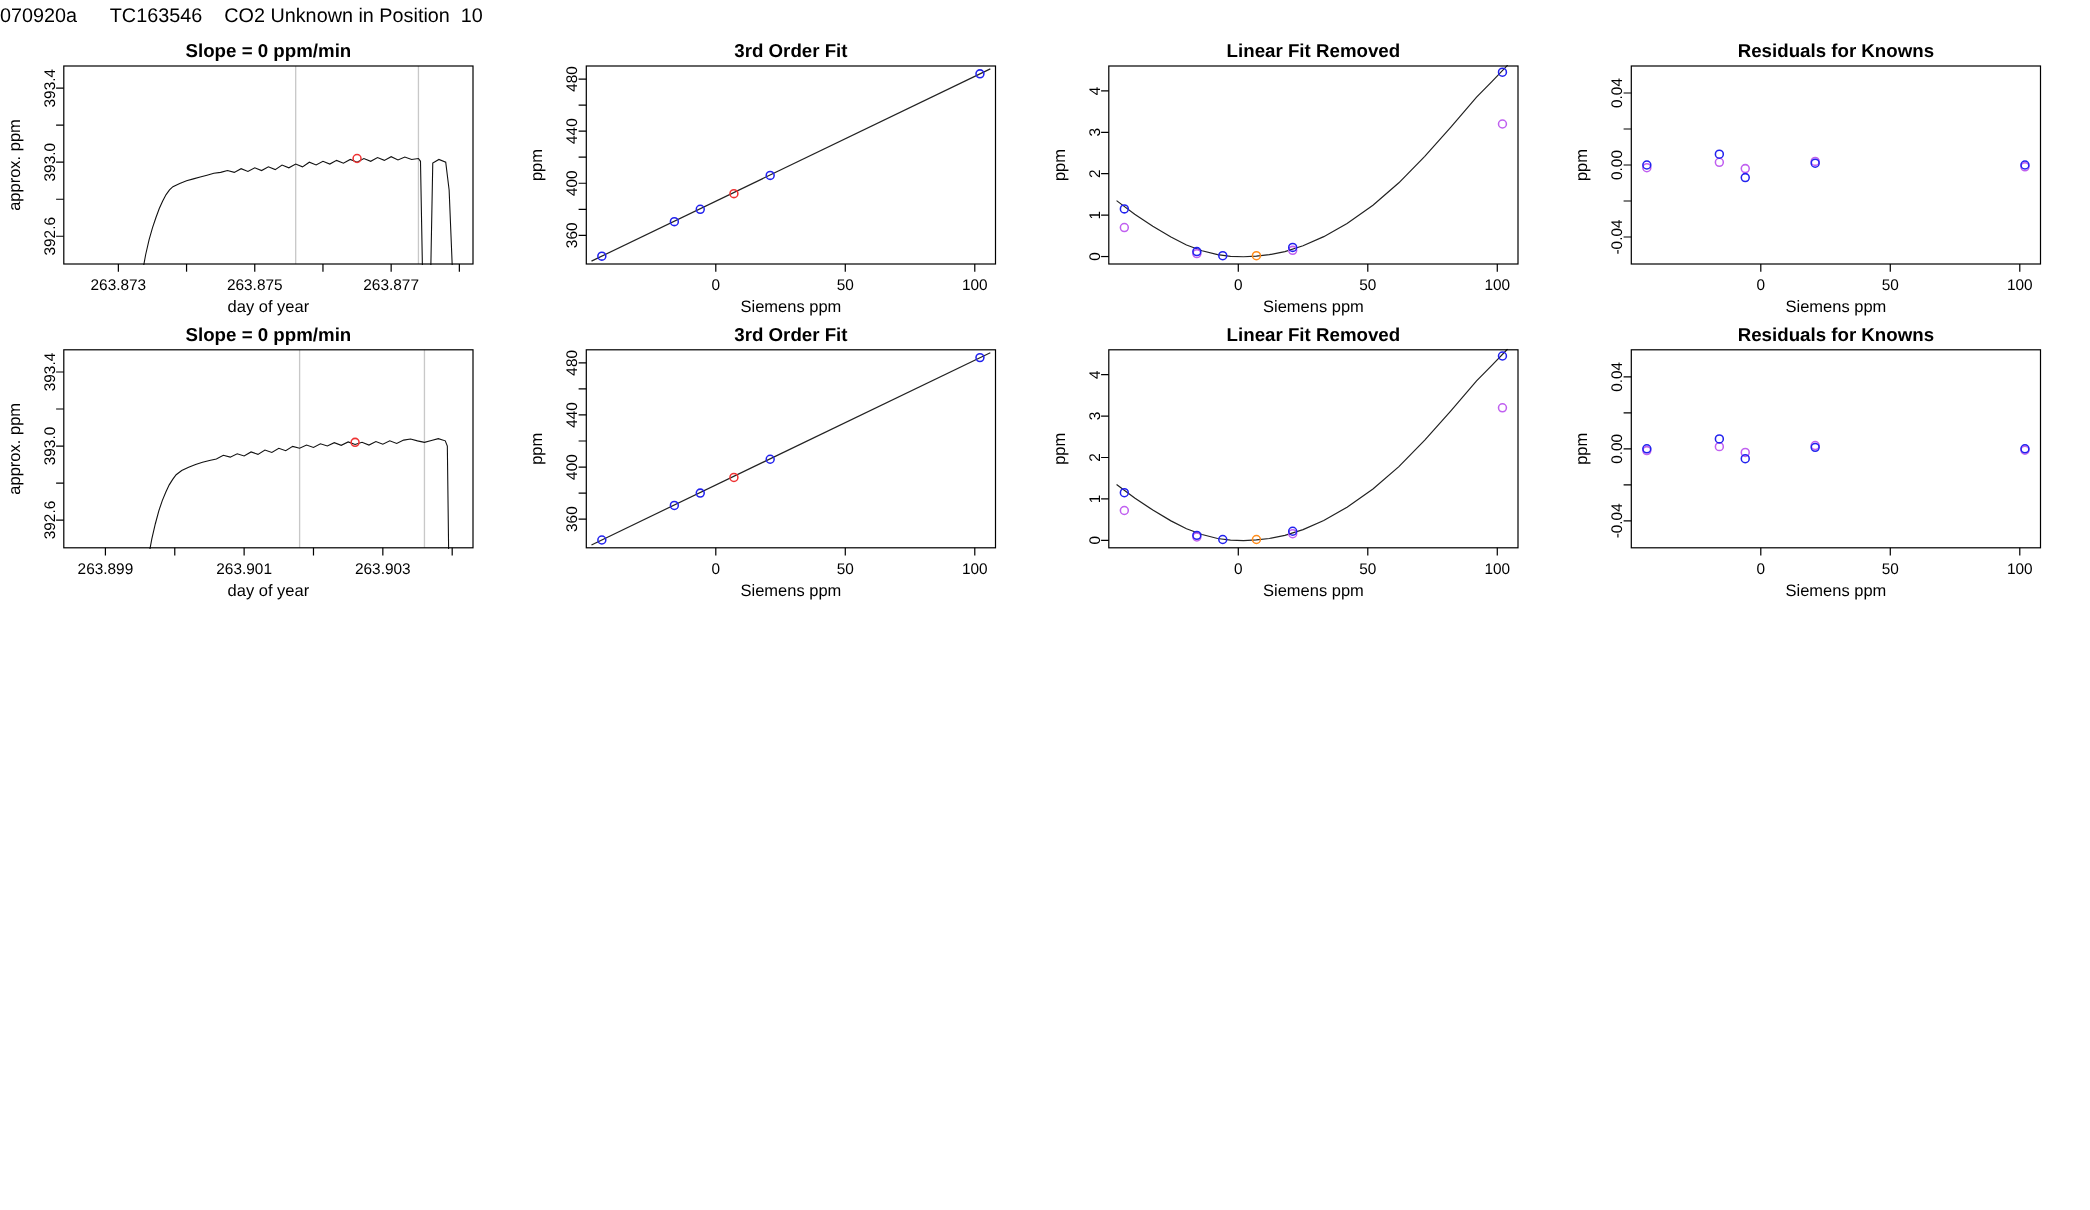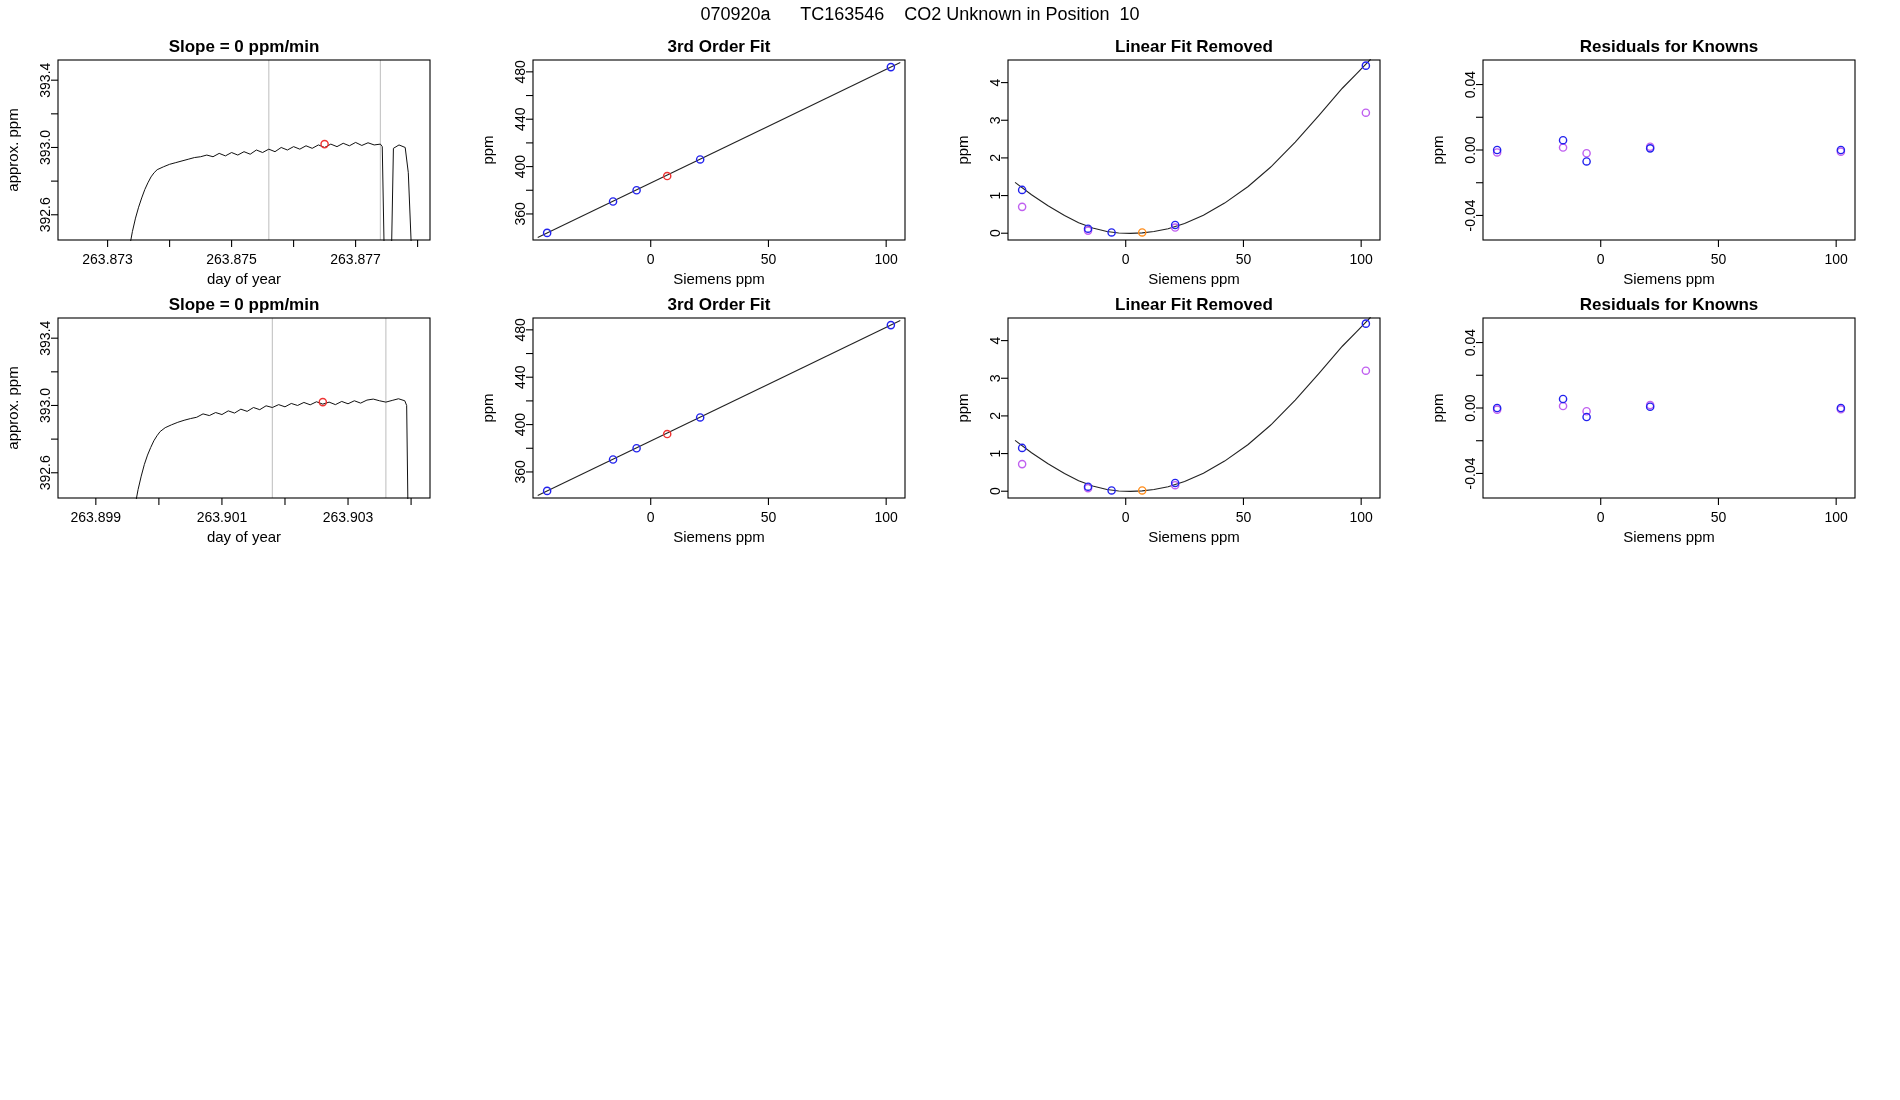--- a/index.html
+++ b/index.html
@@ -1,18 +1,18 @@
 <!DOCTYPE html>
 <html><head>
 <meta charset="utf-8">
 <style>
   html,body{margin:0;padding:0;background:#ffffff;}
   .figure{position:relative;width:1900px;height:1100px;background:#ffffff;overflow:hidden;
           font-family:"Liberation Sans", sans-serif;}
-  .main-title{position:absolute;top:4px;left:0;width:1840px;text-align:center;
+  .main-title{position:absolute;top:4px;left:0;width:1840px;
               font-size:18px;color:#000;white-space:pre;}
   .chart-svg{position:absolute;}
   .chart-svg text{font-family:"Liberation Sans", sans-serif;fill:#000;}
   .tick-label{font-size:14px;}
   .axis-label{font-size:15px;}
   .panel-title{font-size:17px;font-weight:bold;}
 </style>
 </head>
 <body>
 

